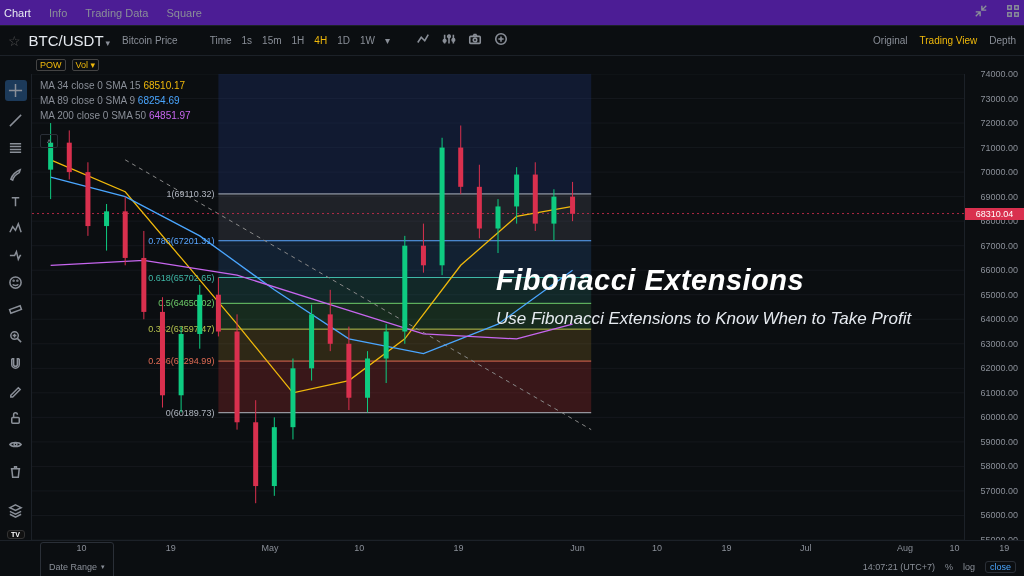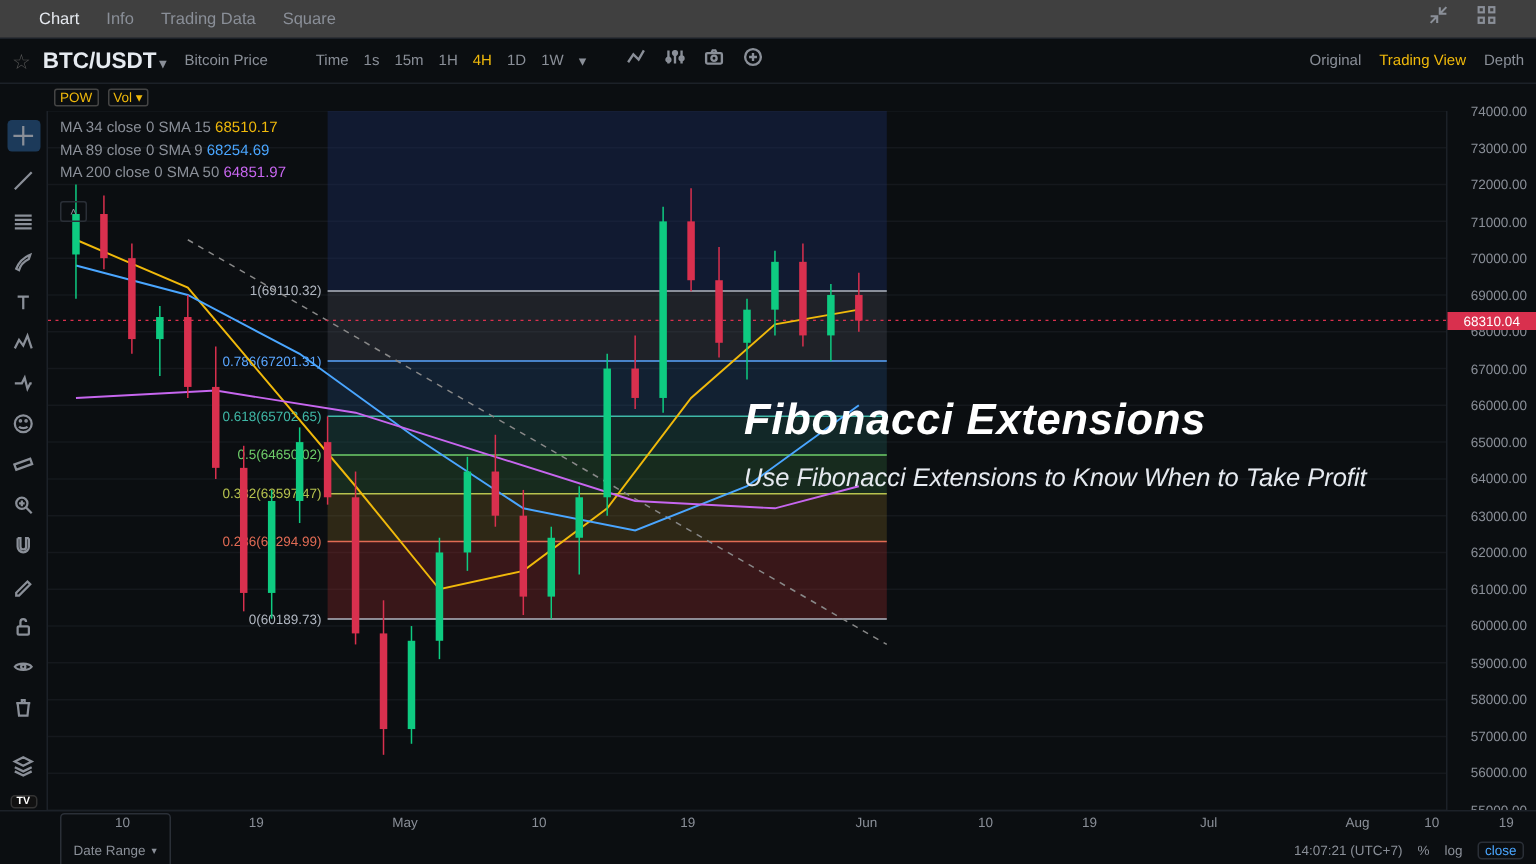--- a/index.html
+++ b/index.html
@@ -1,25 +1,25 @@
 <!DOCTYPE html>
 <html><head>
 <meta charset="utf-8">
 <style>
 *{margin:0;padding:0;box-sizing:border-box;font-family:-apple-system,BlinkMacSystemFont,"Segoe UI",Arial,sans-serif}
 html,body{width:1024px;height:576px;overflow:hidden;background:#0b0e11;color:#c8ced8}
 .root{display:flex;flex-direction:column;height:100%}
-.topbar{height:26px;display:flex;align-items:center;padding:0 26px;gap:18px;background:#404040;border-bottom:1px solid #1c2128}
+.topbar{height:26px;display:flex;align-items:center;padding:0 4px;gap:18px;background:#4c1d95;border-bottom:1px solid #1c2128}
 .topbar .tab{font-size:11px;color:#8a8f98;cursor:pointer}
 .topbar .tab.active{color:#e6eaf0}
 .topbar .sp{flex:1}
 .topbar svg{width:14px;height:14px;stroke:#8a8f98;fill:none;stroke-width:1.6}
 .toprow{height:30px;display:flex;align-items:center;padding:0 8px;background:#0b0e11;border-bottom:1px solid #1c2128;gap:8px}
 .star{color:#555;font-size:14px;cursor:pointer}
-.sym{font-size:15px;font-weight:700;color:#e6eaf0}
+.sym{font-size:15px;font-weight:400;color:#e6eaf0}
 .sym-cd{color:#8a8f98;font-size:9px;margin-left:2px}
 .bp{font-size:10px;color:#8a8f98;margin-left:4px}
 .tfblk{display:flex;align-items:flex-start;gap:10px;margin-left:24px}
 .tfl{font-size:10px;color:#8a8f98}
 .tfl.sel{color:#f0b90b}
 .tficons{display:flex;gap:12px;margin-left:18px}
 .tficons svg{width:14px;height:14px;stroke:#8a8f98;fill:none;stroke-width:1.8}
 .sp{flex:1}
 .vsel{display:flex;gap:12px;font-size:10px}
 .vsel span{color:#8a8f98;cursor:pointer}

